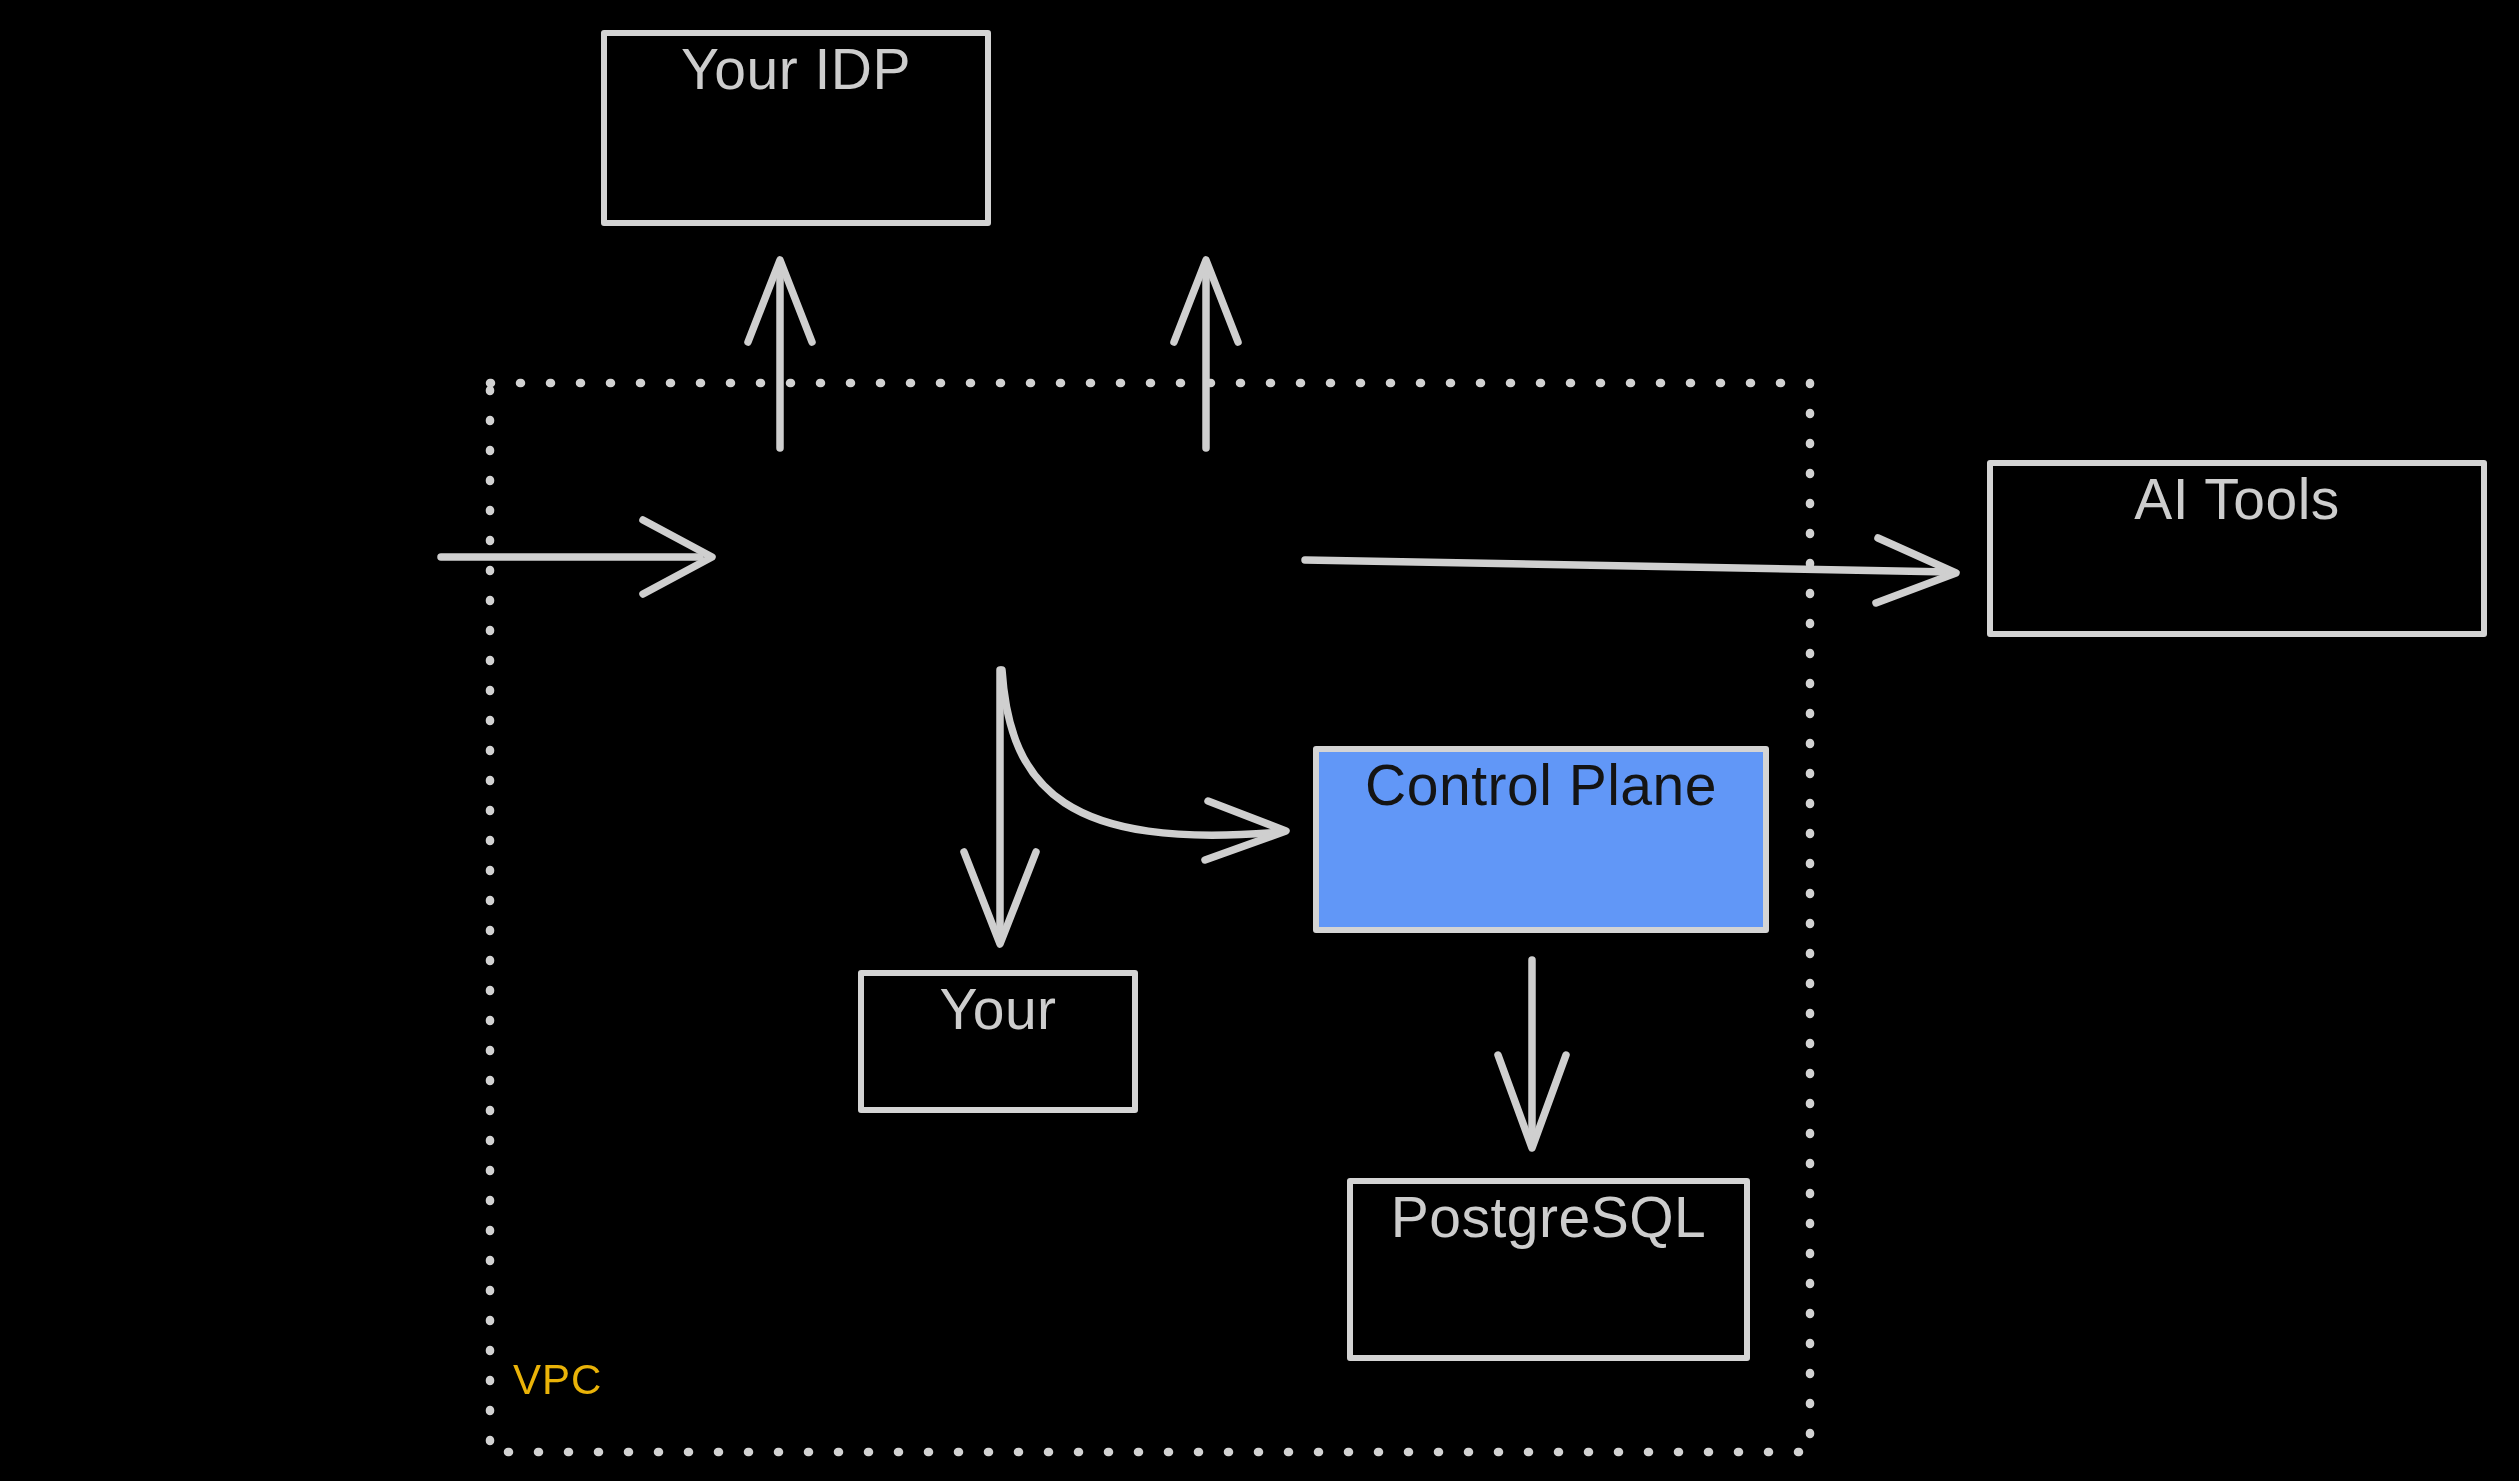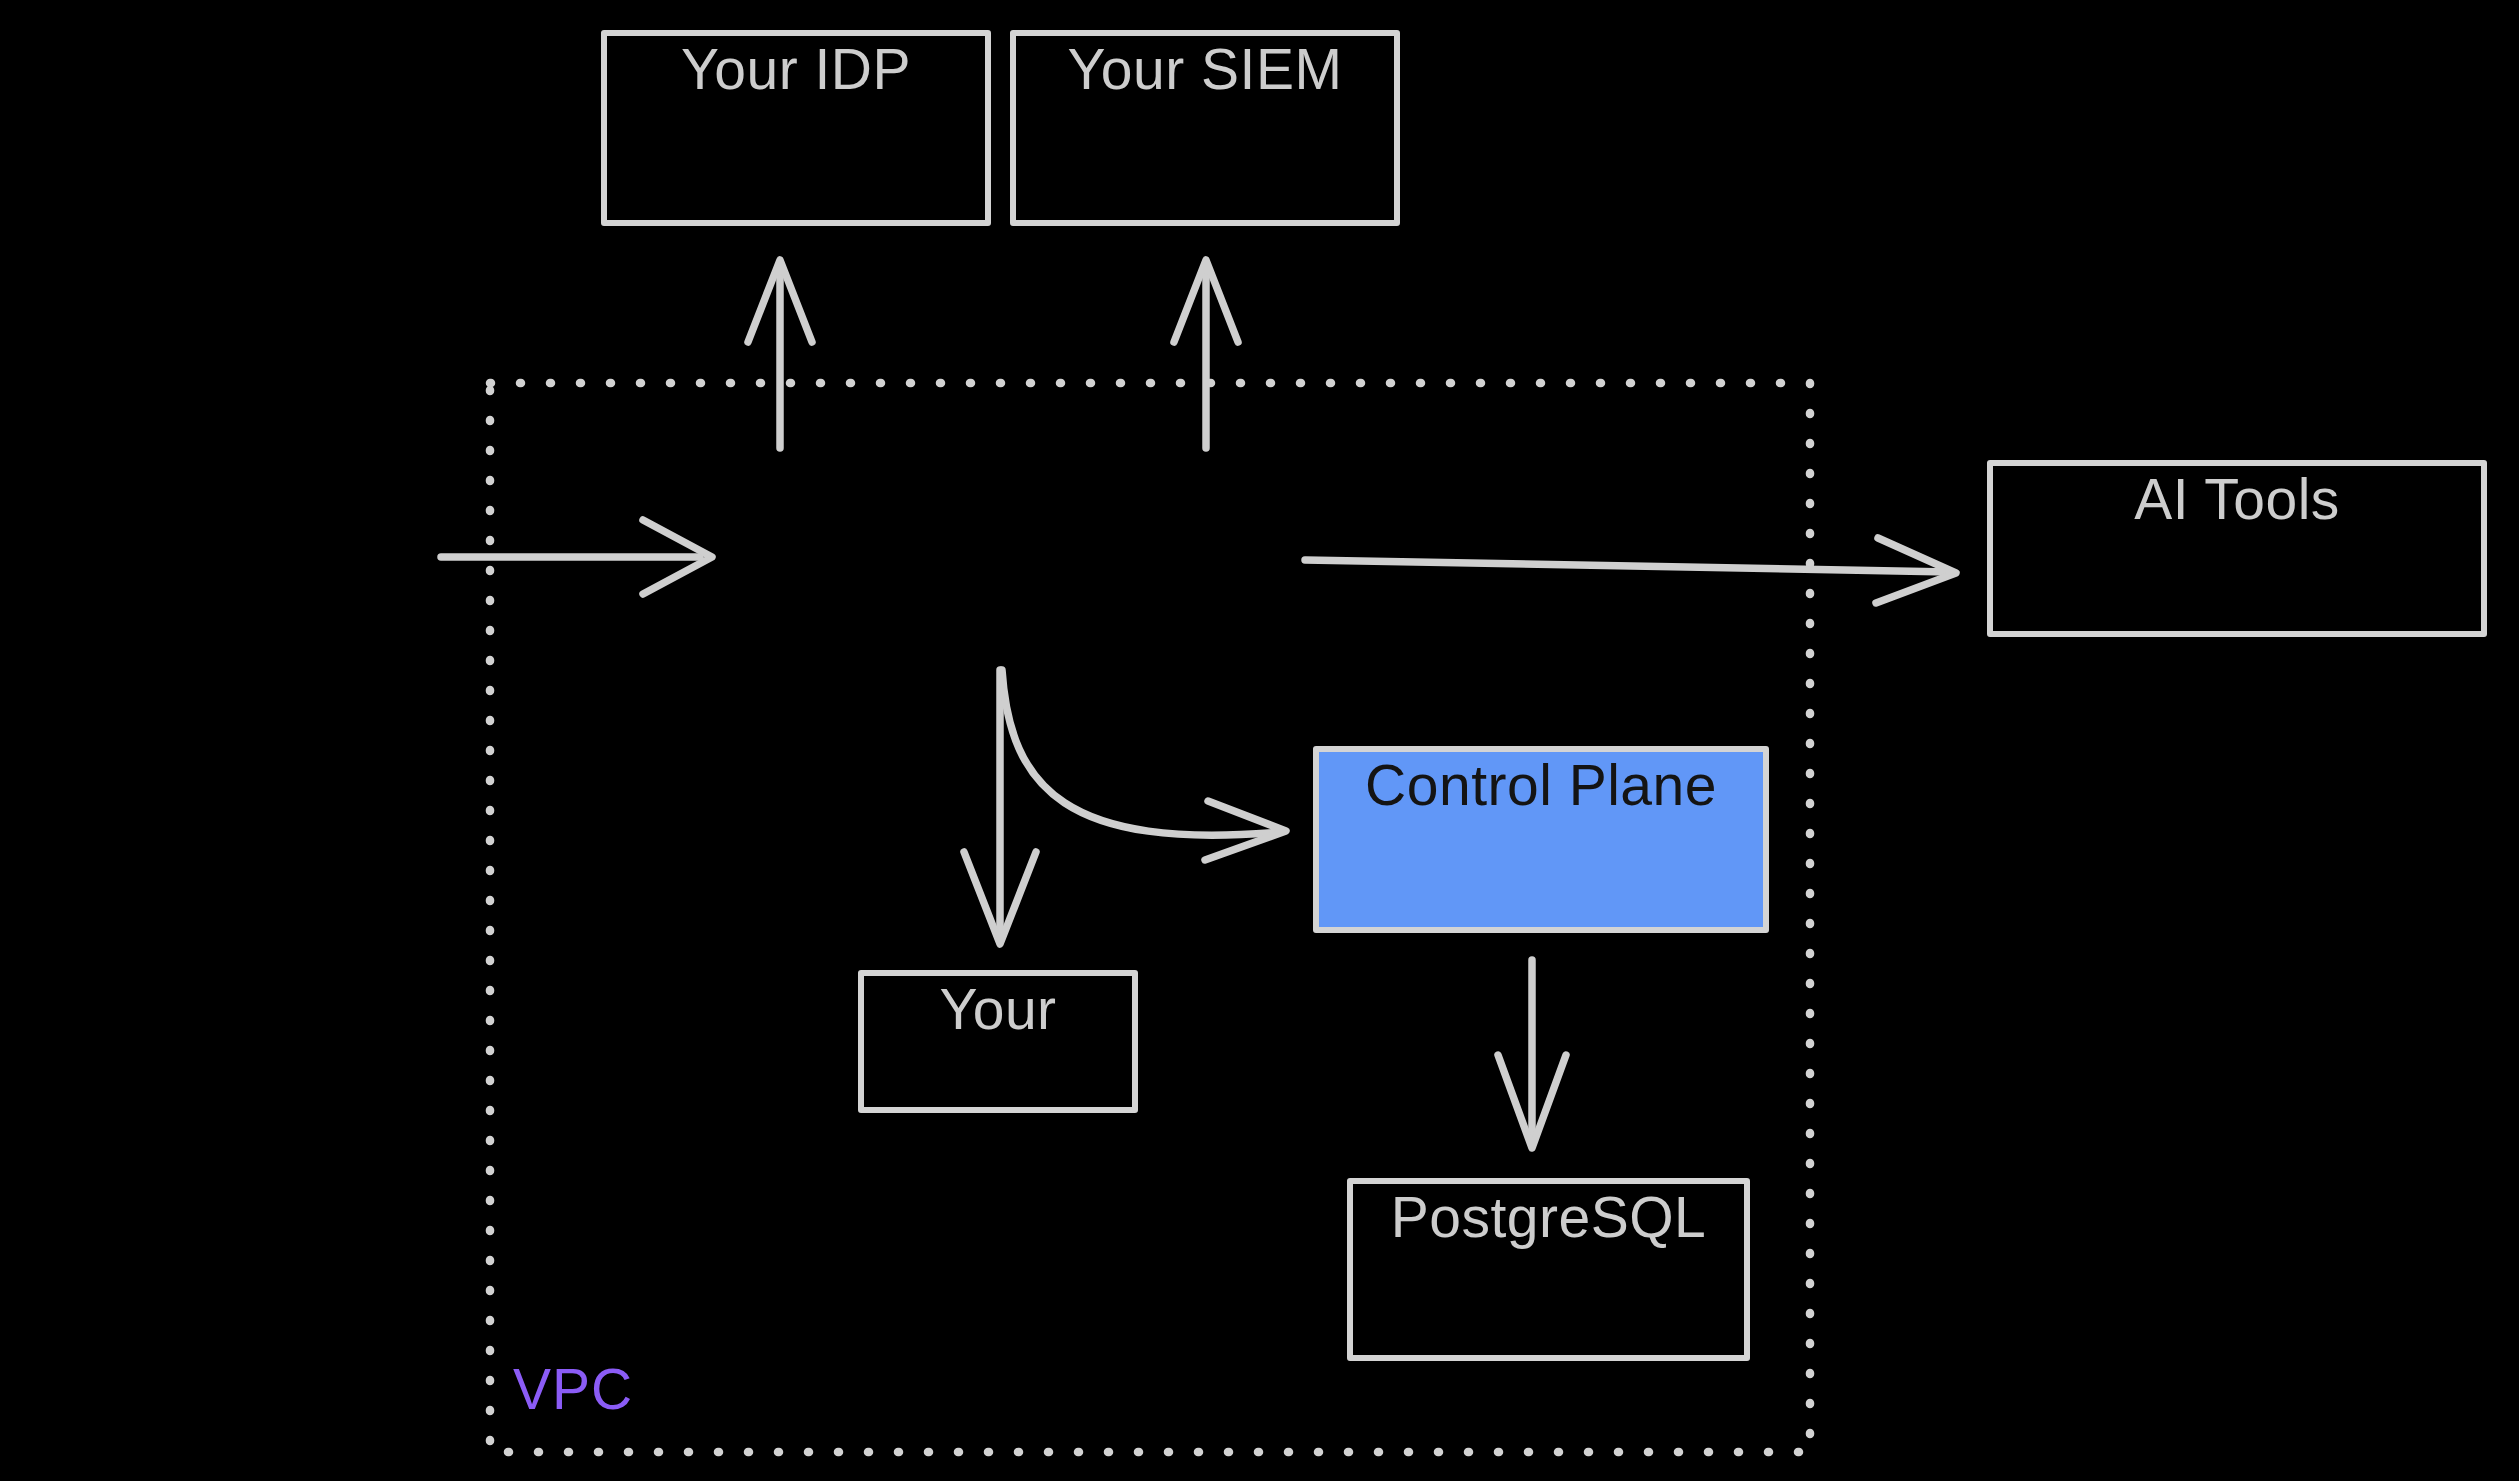--- a/index.html
+++ b/index.html
@@ -36,22 +36,22 @@
                         background: #ce621e; color: #1b1b1b; }
   #node-ai-tools      { left: 1987px; top: 460px;  width: 500px; height: 177px; }
   #node-control-plane { left: 1313px; top: 746px;  width: 456px; height: 187px;
                         background: #6197f7; color: #141414; }
   #node-redis         { left: 858px;  top: 970px;  width: 280px; height: 143px; }
   #node-postgresql    { left: 1347px; top: 1178px; width: 403px; height: 183px; }
   #vpc-label {
     position: absolute;
     left: 513px;
     top: 1356px;
-    color: #8b5cf6;
-    font-size: 57px;
+    color: #eab308;
+    font-size: 42px;
     letter-spacing: 1px;
   }
   #connections {
     position: absolute;
     left: 0;
     top: 0;
     width: 2519px;
     height: 1481px;
   }
   .edge {
@@ -111,23 +111,20 @@
     <g>
       <path class="edge" d="M 1532 960 L 1532 1142"></path>
       <path class="edge" d="M 1498 1055 L 1532 1148 L 1566 1055"></path>
     </g>
   </svg>
 
   <div class="node" id="node-your-idp">
     <span class="label">Your IDP</span>
   </div>
 
-  <div class="node" id="node-your-siem">
-    <span class="label">Your SIEM</span>
-  </div>
 
 
 
   <div class="node" id="node-ai-tools">
     <span class="label">AI Tools</span>
   </div>
 
   <div class="node" id="node-control-plane">
     <span class="label">Control Plane</span>
   </div>

